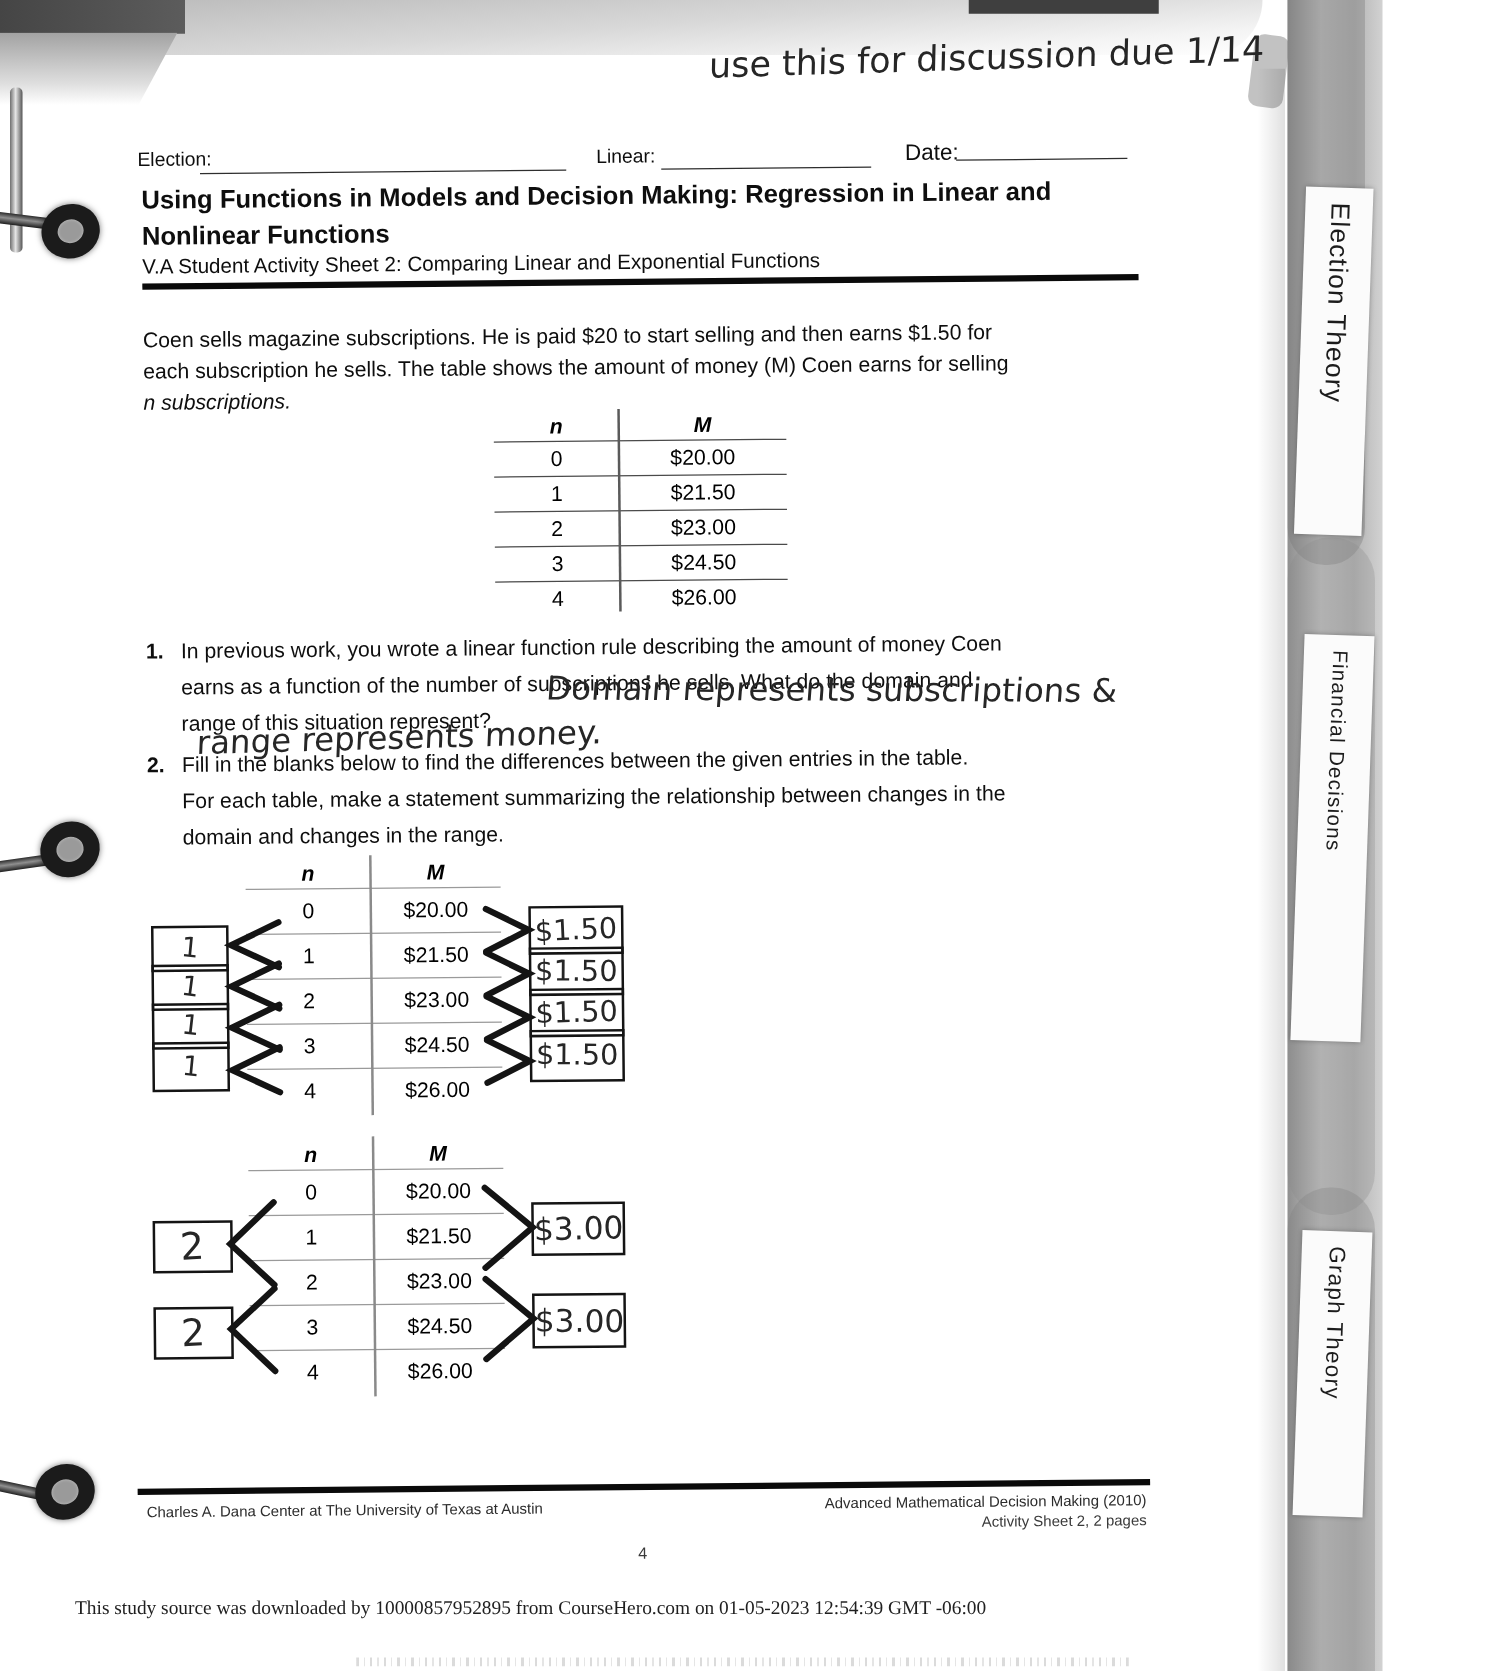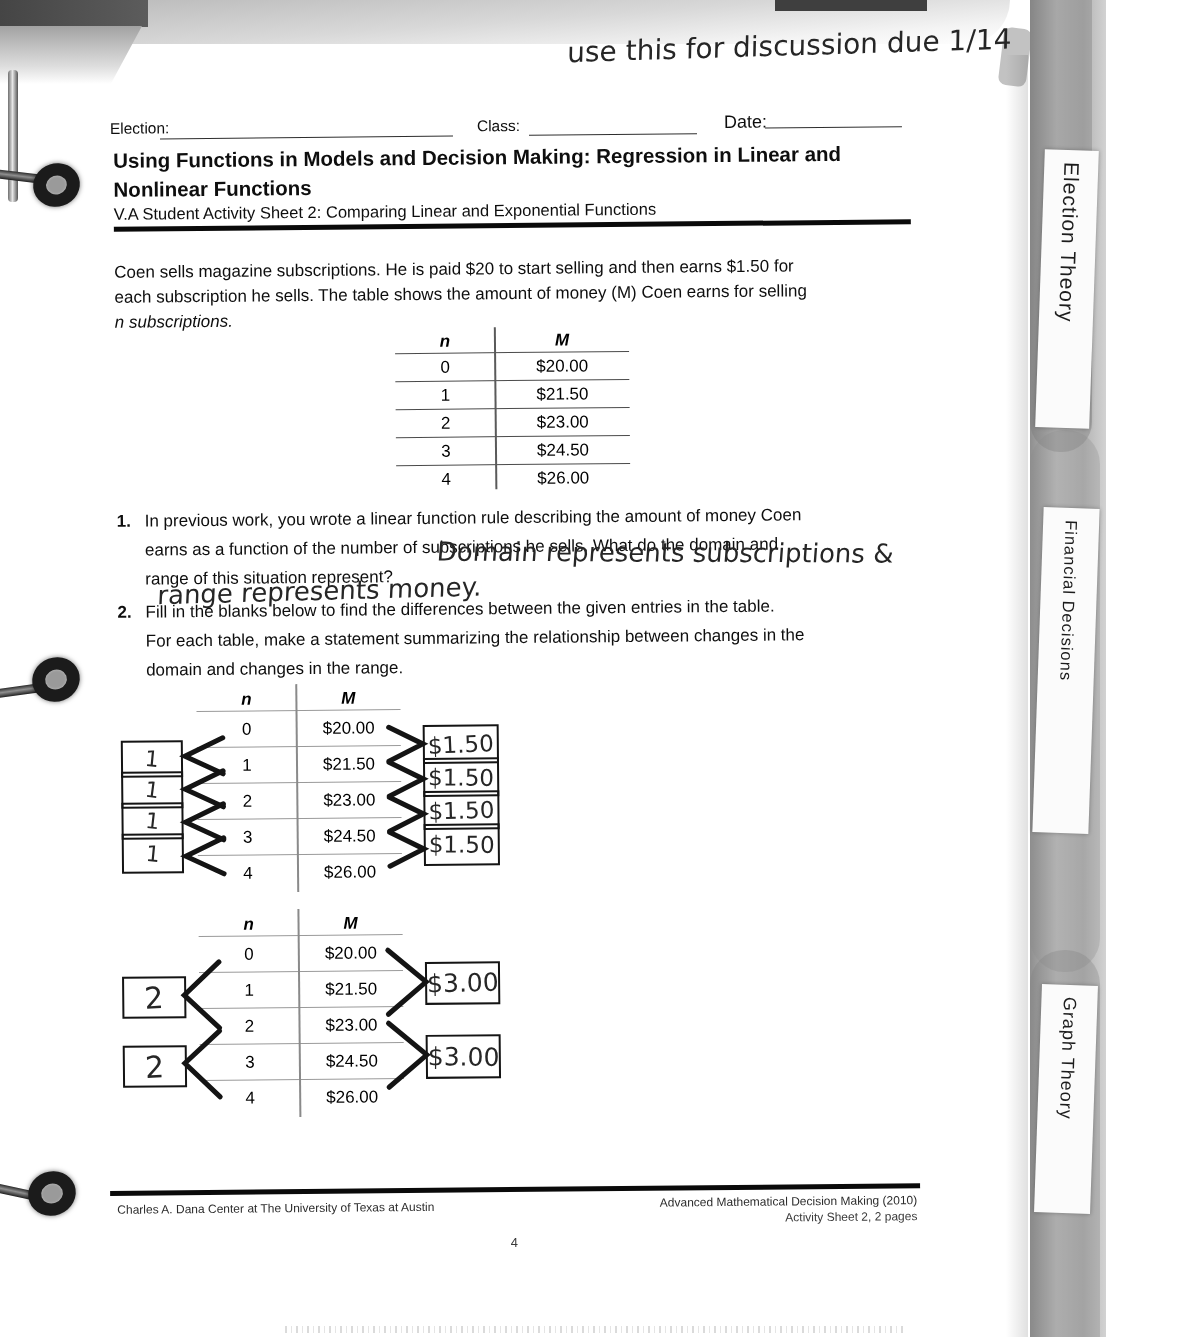--- a/index.html
+++ b/index.html
@@ -68,21 +68,21 @@
   <div class="tab" style="left:1038px;top:985px;width:56px;height:228px;transform:rotate(2deg);">
     <span style="font-size:18px;">Graph Theory</span>
   </div>
 
   <div id="sheet" class="abs" style="left:0;top:0;width:1190px;height:1337px;transform:rotate(-0.55deg);transform-origin:100px 660px;">
 
     <div class="hand" style="left:573px;top:36px;font-size:28px;transform:rotate(-1.2deg) skewX(-3deg);">use this for discussion  due 1/14</div>
 
     <div class="txt" style="left:115px;top:120px;font-size:15.5px;">Election:</div>
     <div class="blank" style="left:165px;top:138px;width:293px;"></div>
-    <div class="txt" style="left:482px;top:121px;font-size:15.5px;">Class:</div>
+    <div class="txt" style="left:482px;top:121px;font-size:15.5px;">Linear:</div>
     <div class="blank" style="left:534px;top:138px;width:168px;"></div>
     <div class="txt" style="left:729px;top:118px;font-size:18px;">Date:</div>
     <div class="blank" style="left:770px;top:133px;width:137px;"></div>
 
     <div class="txt" style="left:118px;top:149px;font-size:20.5px;font-weight:bold;">Using Functions in Models and Decision Making: Regression in Linear and</div>
     <div class="txt" style="left:118px;top:178px;font-size:20.5px;font-weight:bold;">Nonlinear Functions</div>
     <div class="txt" style="left:118px;top:205px;font-size:16.5px;">V.A Student Activity Sheet 2: Comparing Linear and Exponential Functions</div>
     <div class="rule" style="left:118px;top:227px;width:797px;height:5px;"></div>
 
     <div class="txt" style="left:118px;top:263px;font-size:17px;">Coen sells magazine subscriptions. He is paid $20 to start selling and then earns $1.50 for</div>
@@ -254,16 +254,17 @@
   <div class="rod" style="left:8px;top:70px;width:10px;height:132px;background:linear-gradient(90deg,#6f6f6f,#e6e6e6 45%,#555);"></div>
   <div class="rod" style="left:-6px;top:172px;width:50px;height:9px;transform:rotate(7deg);"></div>
   <div class="ring" style="left:33px;top:162px;width:21px;height:20px;transform:rotate(-18deg) scaleY(.94);"></div>
 
   <div class="rod" style="left:-6px;top:686px;width:52px;height:9px;transform:rotate(-8deg);"></div>
   <div class="ring" style="left:32px;top:656px;width:22px;height:21px;transform:rotate(-20deg) scaleY(.94);"></div>
 
   <div class="rod" style="left:-8px;top:1188px;width:52px;height:9px;transform:rotate(12deg);"></div>
   <div class="ring" style="left:28px;top:1170px;width:22px;height:21px;transform:rotate(-20deg) scaleY(.94);"></div>
 
+  <div class="txt" style="left:60px;top:1278px;font-size:15.5px;font-family:'Liberation Serif',serif;color:#1f1f1f;">This study source was downloaded by 10000857952895 from CourseHero.com on 01-05-2023 12:54:39 GMT -06:00</div>
 
   <div class="abs" style="left:285px;top:1326px;width:618px;height:7px;opacity:.55;
               background:repeating-linear-gradient(90deg,#bdbdbd 0 2px,transparent 2px 6px,#cfcfcf 6px 7px,transparent 7px 11px);"></div>
 </div>
 
 </body></html>

